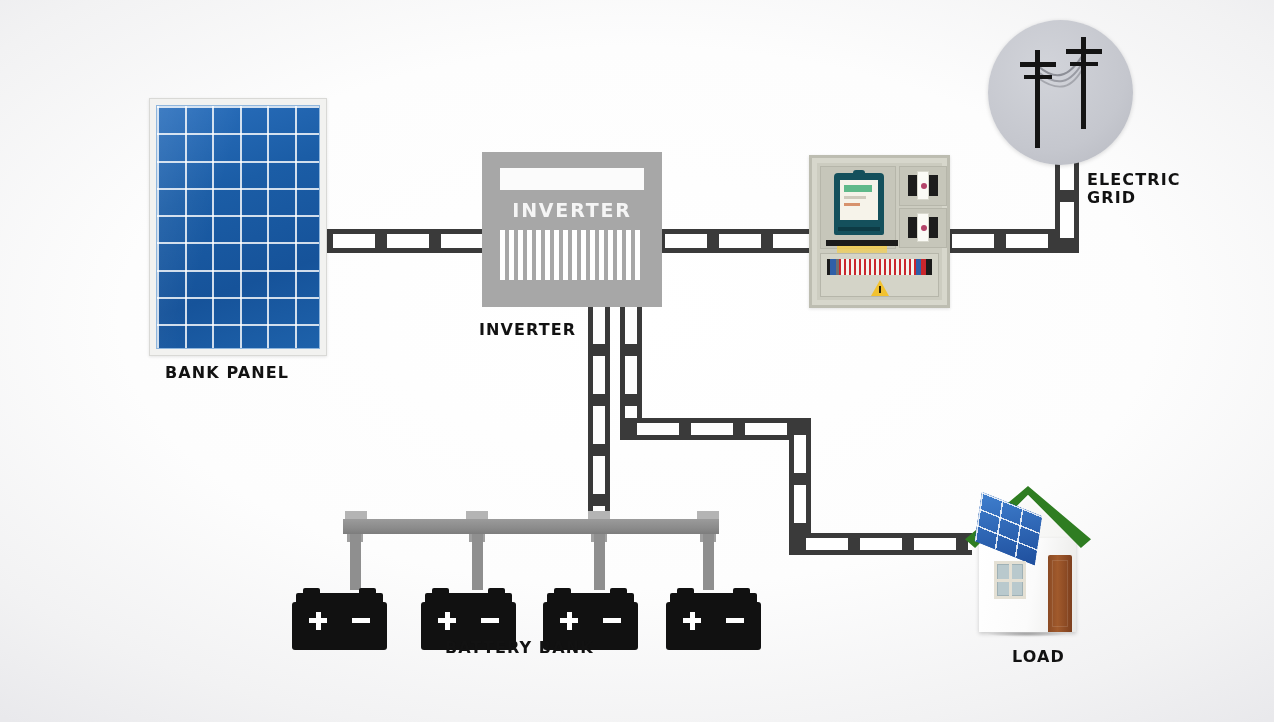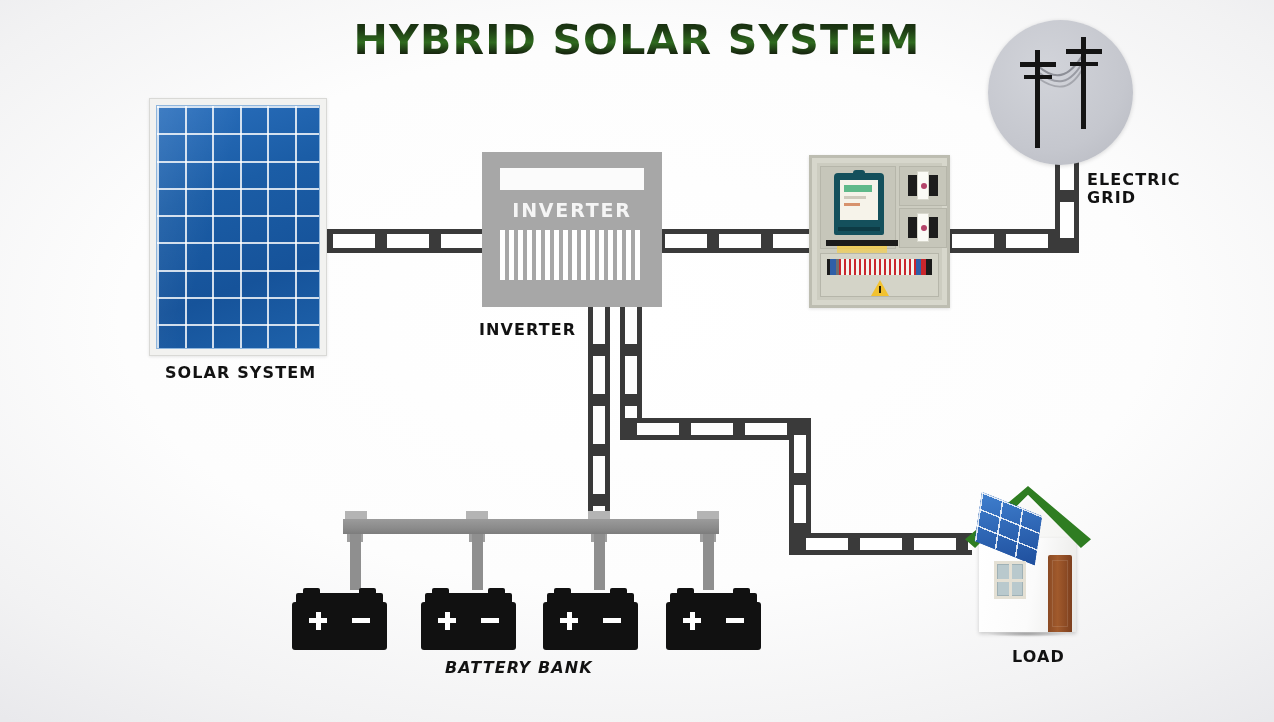--- a/index.html
+++ b/index.html
@@ -172,21 +172,20 @@
     background:linear-gradient(90deg,#8a4a24 0%,#a15a2c 40%,#7d3f1e 100%);border-radius:2px 2px 0 0;}
   #house .door .panel{position:absolute;left:4px;top:5px;right:4px;bottom:5px;border:1px solid rgba(255,255,255,.12);}
   #house .shadow{position:absolute;left:16px;top:168px;width:112px;height:8px;
     background:radial-gradient(ellipse 50% 50% at 50% 50%,rgba(0,0,0,.28),rgba(0,0,0,0) 72%);}
 </style>
 </head>
 <body>
 
 <div id="stage">
 
-  <div id="title">HYBRID SOLAR SYSTEM</div>
 
   <div class="cable h" style="left:327px;top:229px;width:158px;height:24px;"></div>
 
   <div class="cable h" style="left:659px;top:229px;width:153px;height:24px;"></div>
 
   <div class="cable h" style="left:946px;top:229px;width:133px;height:24px;"></div>
 
   <div class="cable solid" style="left:1055px;top:229px;width:24px;height:24px;"></div>
 
   <div class="cable v" style="left:1055px;top:146px;width:24px;height:92px;"></div>
@@ -197,21 +196,21 @@
   <div class="cable solid" style="left:620px;top:418px;width:22px;height:22px;"></div>
   <div class="cable h" style="left:631px;top:418px;width:170px;height:22px;"></div>
   <div class="cable solid" style="left:789px;top:418px;width:22px;height:22px;"></div>
   <div class="cable v" style="left:789px;top:429px;width:22px;height:115px;"></div>
   <div class="cable solid" style="left:789px;top:533px;width:22px;height:22px;"></div>
   <div class="cable h" style="left:800px;top:533px;width:172px;height:22px;"></div>
 
   <div id="solar-panel">
     <div class="glass"></div>
   </div>
-  <div class="lbl" style="left:165px;top:364px;">SOLAR SYSTEM</div>
+  <div class="lbl" style="left:165px;top:364px;">BANK PANEL</div>
 
   <div id="inverter">
     <div class="slot"></div>
     <div class="word">INVERTER</div>
     <div class="louver"></div>
   </div>
   <div class="lbl" style="left:479px;top:321px;">INVERTER</div>
 
   <div id="dist-box">
     <div class="inner">
@@ -308,21 +307,21 @@
   </div>
   <div class="battery" style="left:666px;">
     <div class="term l"></div>
     <div class="term r"></div>
     <div class="cap"></div>
     <div class="body"></div>
     <div class="plus"></div>
     <div class="minus"></div>
   </div>
 
-  <div class="lbl" style="left:445px;top:659px;font-style:italic;">BATTERY BANK</div>
+  <div class="lbl" style="left:445px;top:639px;">BATTERY BANK</div>
 
   <div id="house">
     <div class="shadow"></div>
     <div class="gable"></div>
     <div class="walls"></div>
     <div class="roof"></div>
     <div class="pv"></div>
     <div class="window">
       <div class="mv"></div>
       <div class="mh"></div>

